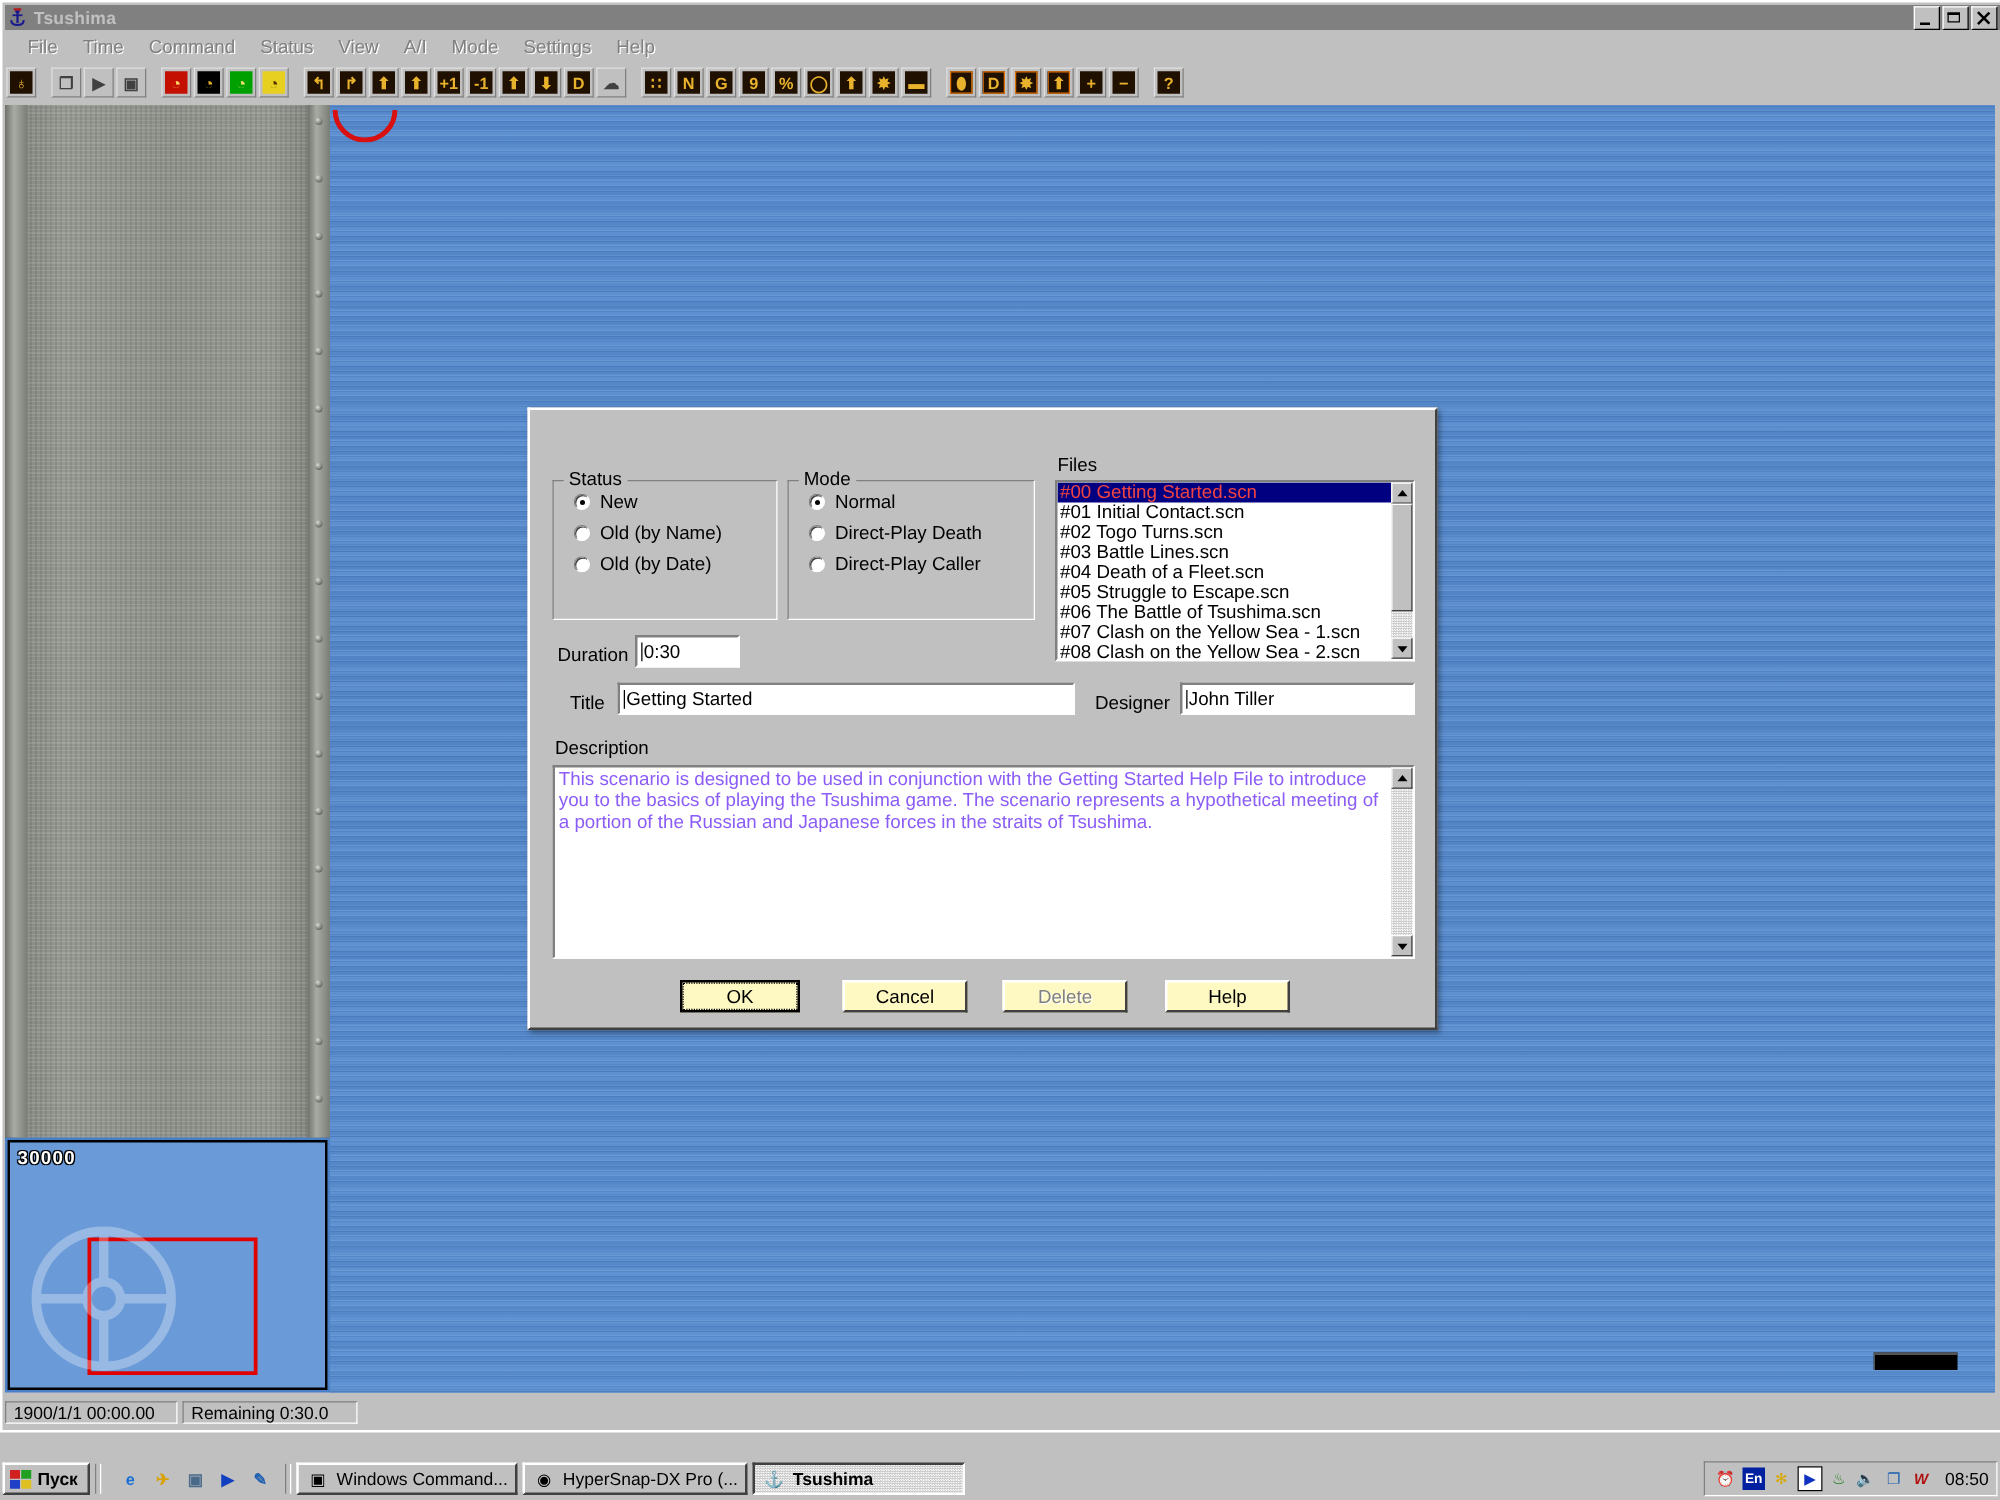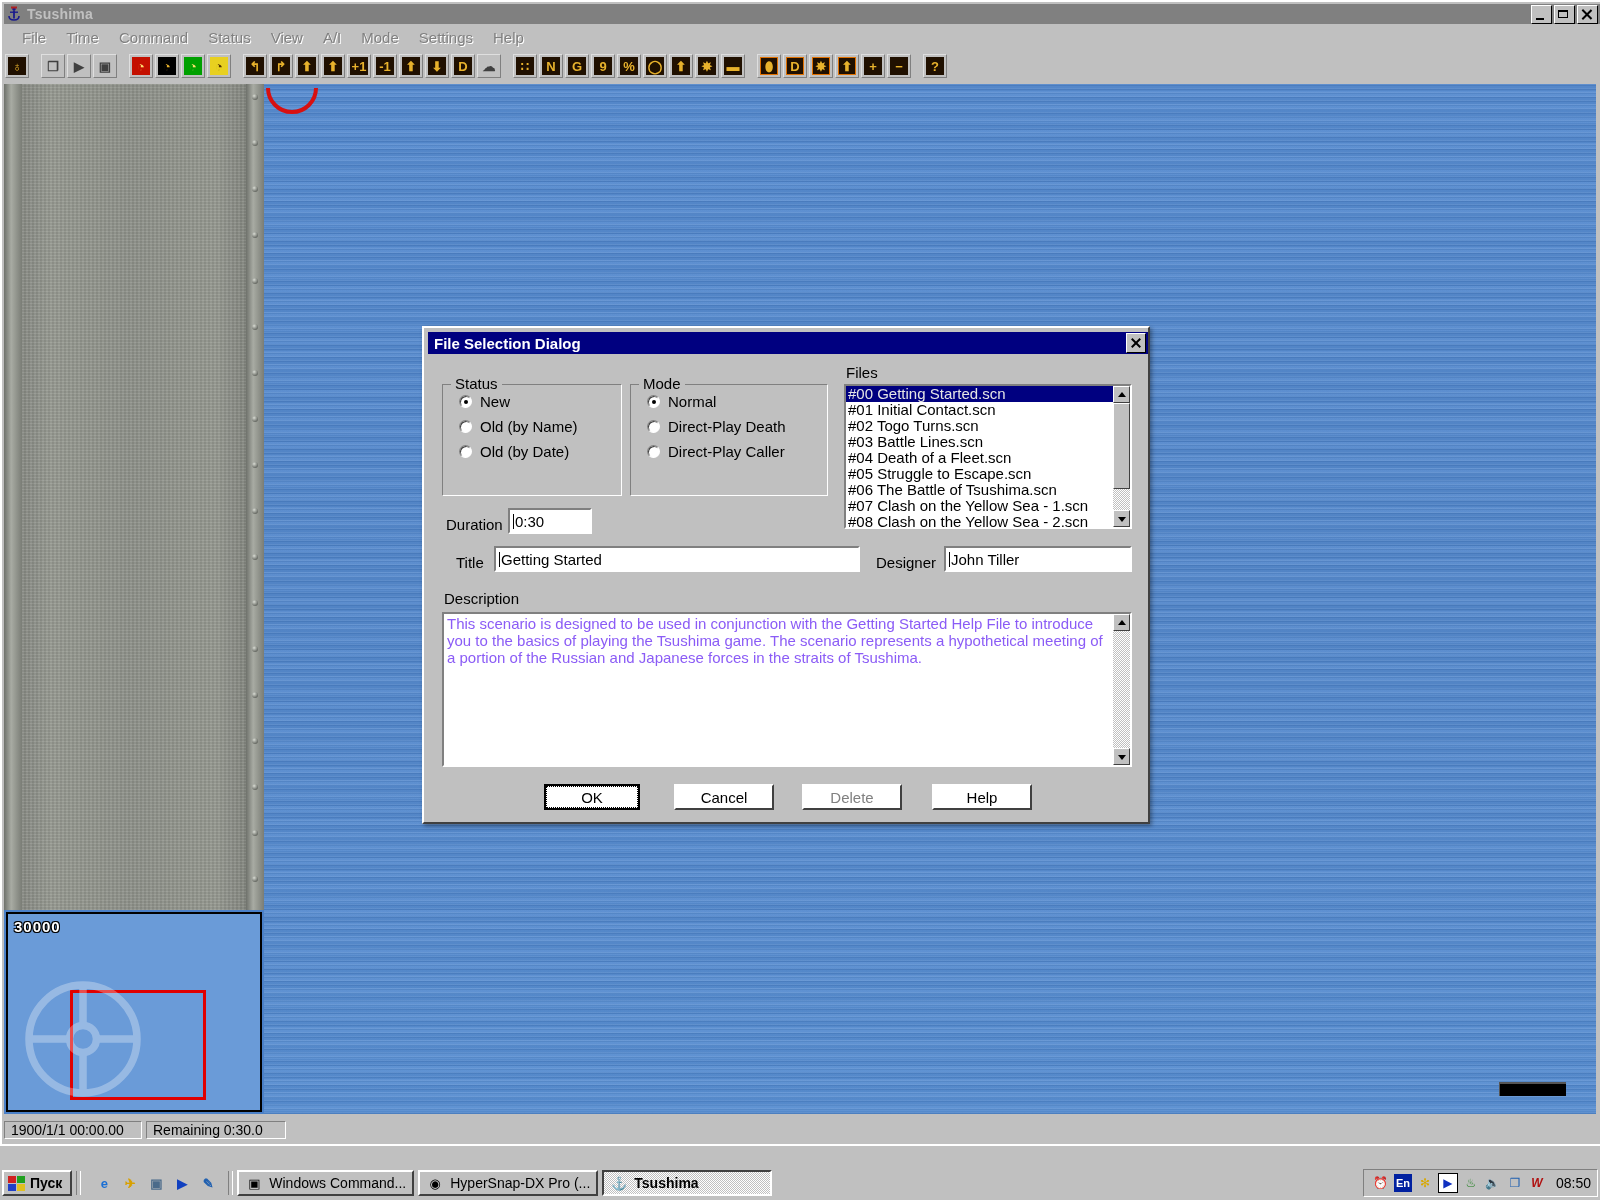--- a/index.html
+++ b/index.html
@@ -112,41 +112,41 @@
   .fld-label{position:absolute;font-size:15px;color:#000;}
   .txtfield{position:absolute;background:#fff;box-sizing:border-box;display:flex;align-items:center;padding-left:3px;font-size:15px;color:#000;
     border-top:2px solid #808080;border-left:2px solid #808080;border-right:2px solid #fff;border-bottom:2px solid #fff;}
   .txtfield .caret{display:inline-block;width:1px;height:15px;background:#000;margin-right:1px;}
 
   
   #fileslist{position:absolute;left:420px;top:56px;width:288px;height:145px;background:#fff;box-sizing:border-box;
     border-top:2px solid #808080;border-left:2px solid #808080;border-right:2px solid #fff;border-bottom:2px solid #fff;}
   #files-items{position:absolute;left:0;top:0;right:17px;bottom:0;overflow:hidden;}
   .file-row{height:16px;line-height:16px;padding-left:2px;font-size:15px;color:#000;white-space:nowrap;}
-  .file-row.sel{background:#000080;color:#e5e5e5;}
+  .file-row.sel{background:#000080;color:#ef4444;}
 
   .sbar{position:absolute;right:0;top:0;width:17px;bottom:0;
     background:repeating-conic-gradient(#ffffff 0 25%, #c0c0c0 0 50%) 0 0/2px 2px;}
   .sb-arrow{width:17px;height:17px;background:#c0c0c0;position:relative;box-sizing:border-box;
     border-top:1px solid #ffffff;border-left:1px solid #ffffff;border-right:1px solid #404040;border-bottom:1px solid #404040;}
   .sb-arrow.up{position:absolute;top:0;left:0;}
   .sb-arrow.down{position:absolute;bottom:0;left:0;}
   .sb-arrow .tri{position:absolute;left:50%;top:50%;width:0;height:0;}
   .tri.u{transform:translate(-50%,-60%);border-left:4px solid transparent;border-right:4px solid transparent;border-bottom:5px solid #000;}
   .tri.d{transform:translate(-50%,-40%);border-left:4px solid transparent;border-right:4px solid transparent;border-top:5px solid #000;}
   .sb-thumb{position:absolute;left:0;width:17px;background:#c0c0c0;box-sizing:border-box;
     border-top:1px solid #ffffff;border-left:1px solid #ffffff;border-right:1px solid #404040;border-bottom:1px solid #404040;}
 
   
   #desc-box{position:absolute;left:18px;top:284px;width:690px;height:155px;background:#fff;box-sizing:border-box;
     border-top:2px solid #808080;border-left:2px solid #808080;border-right:2px solid #fff;border-bottom:2px solid #fff;}
   #desc-text{position:absolute;left:3px;top:1px;right:20px;font-size:15px;line-height:17px;color:#8b5cf6;}
 
   
-  .dbtn{position:absolute;height:26px;background:#ffffff;box-sizing:border-box;
+  .dbtn{position:absolute;height:26px;background:#fef9c3;box-sizing:border-box;
     display:flex;align-items:center;justify-content:center;font-size:15px;color:#000;
     border-top:2px solid #ffffff;border-left:2px solid #ffffff;border-right:2px solid #404040;border-bottom:2px solid #404040;text-align:center;}
   .dbtn.focus{border:2px solid #000;}
   .dbtn.focus .inner{border:1px dotted #000;width:100%;height:100%;display:flex;align-items:center;justify-content:center;box-sizing:border-box;}
   .dbtn.disabled{color:#808080;text-shadow:1px 1px 0 #ffffff;}
 
   
   #taskbar{position:absolute;left:0;top:1144px;width:1600px;height:56px;background:#c0c0c0;
     border-top:2px solid #ffffff;box-sizing:border-box;display:flex;align-items:flex-end;}
   #taskbar-inner{display:flex;align-items:center;height:30px;width:100%;padding:0 2px 4px 2px;box-sizing:border-box;}
@@ -370,27 +370,20 @@
     </div>
 
     <div id="statusbar">
       <span class="sb-pane thin-in" id="sb-date">1900/1/1 00:00.00</span>
       <span class="sb-pane thin-in" id="sb-remaining">Remaining 0:30.0</span>
     </div>
   </div>
 
   <div id="dialog" class="out">
 
-    <div id="dlg-titlebar">
-      <span id="dlg-title-text">File Selection Dialog</span>
-      <span id="dlg-close">
-          <i class="a"></i>
-          <i class="b"></i>
-        </span>
-    </div>
 
     <div class="group" style="left:18px;top:56px;width:180px;height:112px;">
       <span class="gl-label">Status</span>
       <div class="radio-row">
         <span class="radio on"></span>
         <span>New</span>
       </div>
       <div class="radio-row">
         <span class="radio"></span>
         <span>Old (by Name)</span>

